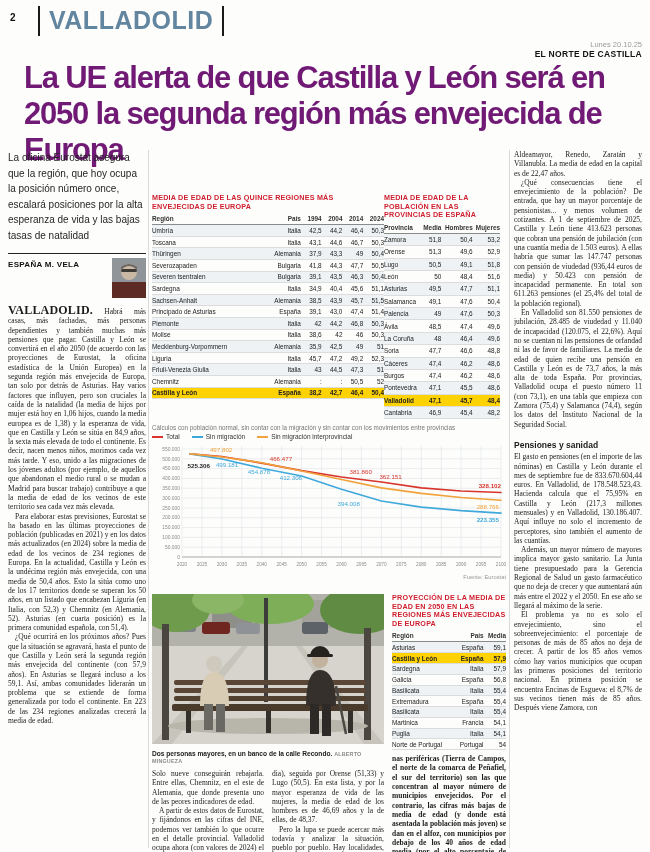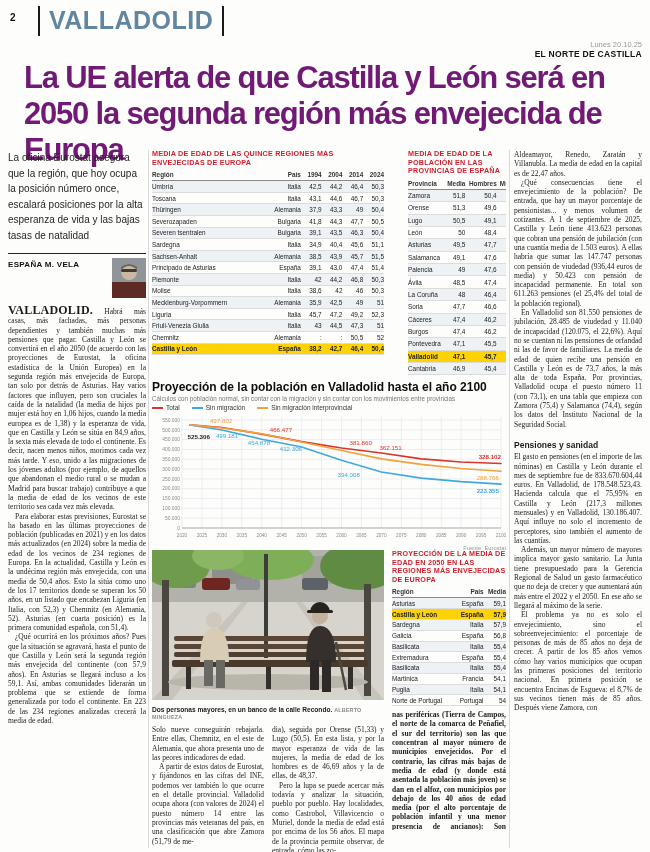--- a/index.html
+++ b/index.html
@@ -23,21 +23,21 @@
   .byline{display:flex;justify-content:space-between;align-items:flex-start;border-top:1px solid #222;
           padding-top:4px;margin-bottom:8px;}
   .byline .name{font-size:8px;font-weight:bold;letter-spacing:.3px;padding-top:2px;}
   .avatar{width:34px;height:40px;background:#9aa0a4;overflow:hidden;flex:none;}
   .body{font-family:"Liberation Serif",serif;font-size:7.5px;line-height:9.3px;text-align:justify;color:#1c1c1c;}
   .body p{margin:0;text-indent:7px;}
   .body p.first{text-indent:0;}
   .dateline{font-weight:bold;font-size:12px;letter-spacing:.2px;}
   
   .middle{position:absolute;left:152px;top:150px;width:354px;height:702px;overflow:hidden;}
-  .tables-row{display:flex;gap:24px;height:224px;}
+  .tables-row{display:flex;gap:0;height:224px;margin-top:44px;}
   .tblbox h3{margin:0 0 3px;font-size:7.2px;line-height:8.6px;font-weight:bold;color:#cf1f2e;letter-spacing:.2px;}
   .t1{width:232px;flex:none;}
   .t2{width:116px;flex:none;}
   .t3box{width:114px;flex:none;}
   table.tbl{width:100%;border-collapse:collapse;font-size:6.4px;color:#222;table-layout:auto;}
   table.tbl th{font-weight:bold;text-align:right;border-bottom:1px solid #8a8a8a;padding:1px 0 2px;color:#333;}
   table.tbl th:first-child{text-align:left;}
   table.tbl td{border-bottom:1px solid #dcdcdc;text-align:right;white-space:nowrap;}
   table.tbl td.c0{text-align:left;}
   table.tbl tr.odd td{background:#eef2f5;}
@@ -347,21 +347,20 @@
                 <td>46,9</td>
                 <td>45,4</td>
                 <td>48,2</td>
               </tr>
             </tbody>
           </table>
       </section>
     </div>
 
     <div class="chartbox">
-      <h4 class="chart-title">Proyección de la población en Valladolid hasta el año 2100</h4>
       <p class="chart-sub">Cálculos con población normal, sin contar con la migración y sin contar con los movimientos entre provincias</p>
       <div class="legend">
         <span class="item">
             <i style="background: rgb(217, 53, 44);"></i>
             <span>Total</span>
           </span>
         <span class="item">
             <i style="background: rgb(63, 169, 220);"></i>
             <span>Sin migración</span>
           </span>
@@ -490,21 +489,21 @@
             <rect x="170" y="110" width="9" height="32" fill="#2c2926"></rect>
             <line x1="184" y1="92" x2="194" y2="140" stroke="#4b4741" stroke-width="2.5"></line>
           </svg>
           <figcaption>
             <span>Dos personas mayores, en un banco de la calle Recondo.</span>
             <span class="credit">ALBERTO MINGUEZA</span>
           </figcaption>
         </figure>
         <div class="bottom-cols">
           <div class="bcol body">
-            <p class="first">Solo nueve conseguirán rebajarla. Entre ellas, Chemnitz, en el este de Alemania, que ahora presenta uno de las peores indicadores de edad.</p>
+            <p class="first">Solo nueve conseguirán rebajarla. Entre ellas, Chemnitz, en el este de Alemania, que donde presenta uno de las peores indicadores de edad.</p>
             <p>A partir de estos datos de Eurostat, y fijándonos en las cifras del INE, podemos ver también lo que ocurre en el detalle provincial. Valladolid ocupa ahora (con valores de 2024) el puesto número 14 entre las provincias más veteranas del país, en una clasificación que abre Zamora (51,79 de me-</p>
           </div>
           <div class="bcol body">
             <p class="first">dia), seguida por Orense (51,33) y Lugo (50,5). En esta lista, y por la mayor esperanza de vida de las mujeres, la media de edad de los hombres es de 46,69 años y la de ellas, de 48,37.</p>
             <p>Pero la lupa se puede acercar más todavía y analizar la situación, pueblo por pueblo. Hay localidades, como Castrobol, Villavicencio o Muriel, donde la media de edad está por encima de los 56 años. El mapa de la provincia permite observar, de entrada, cómo las zo-</p>
           </div>
         </div>
       </div>
 
       <section class="tblbox t3box">

